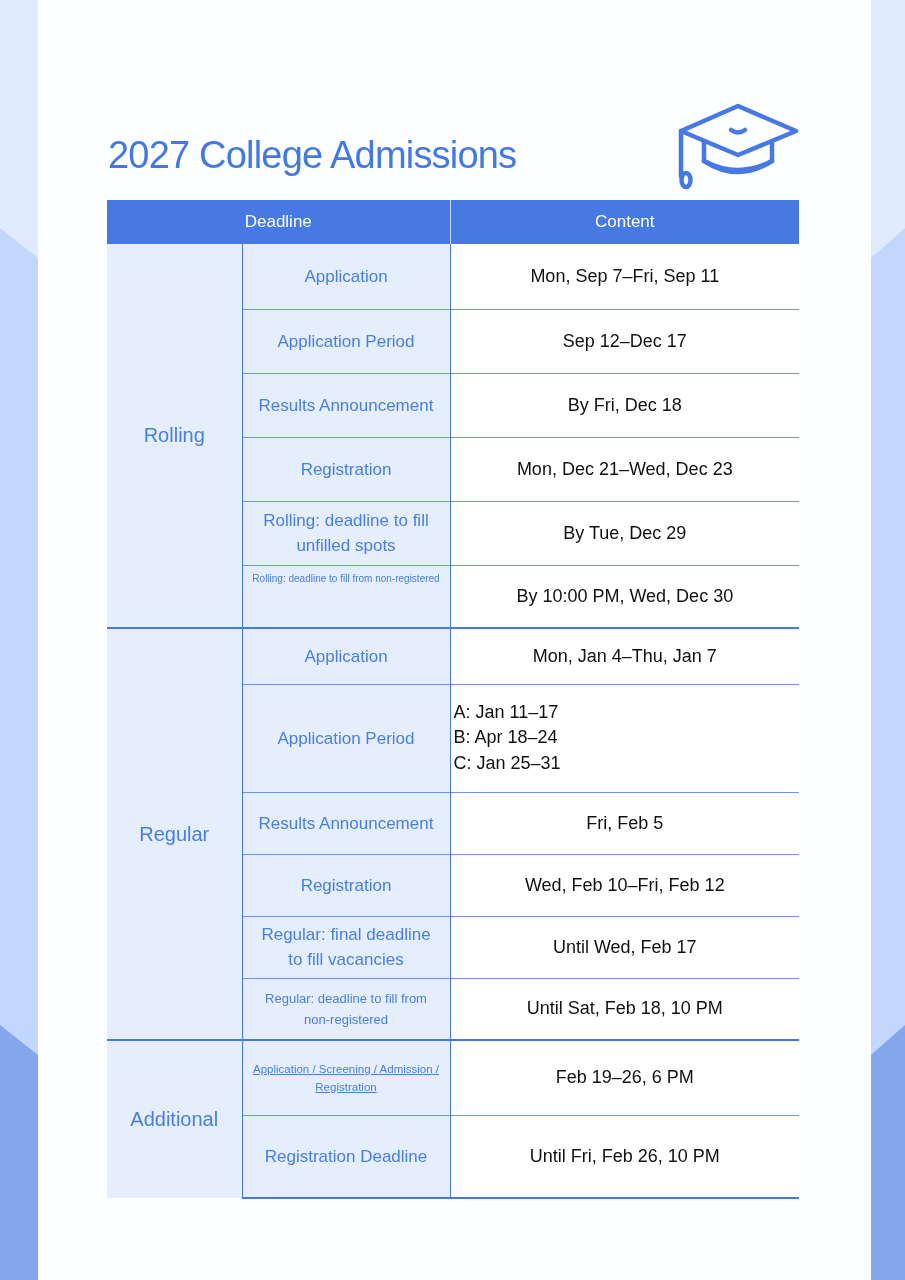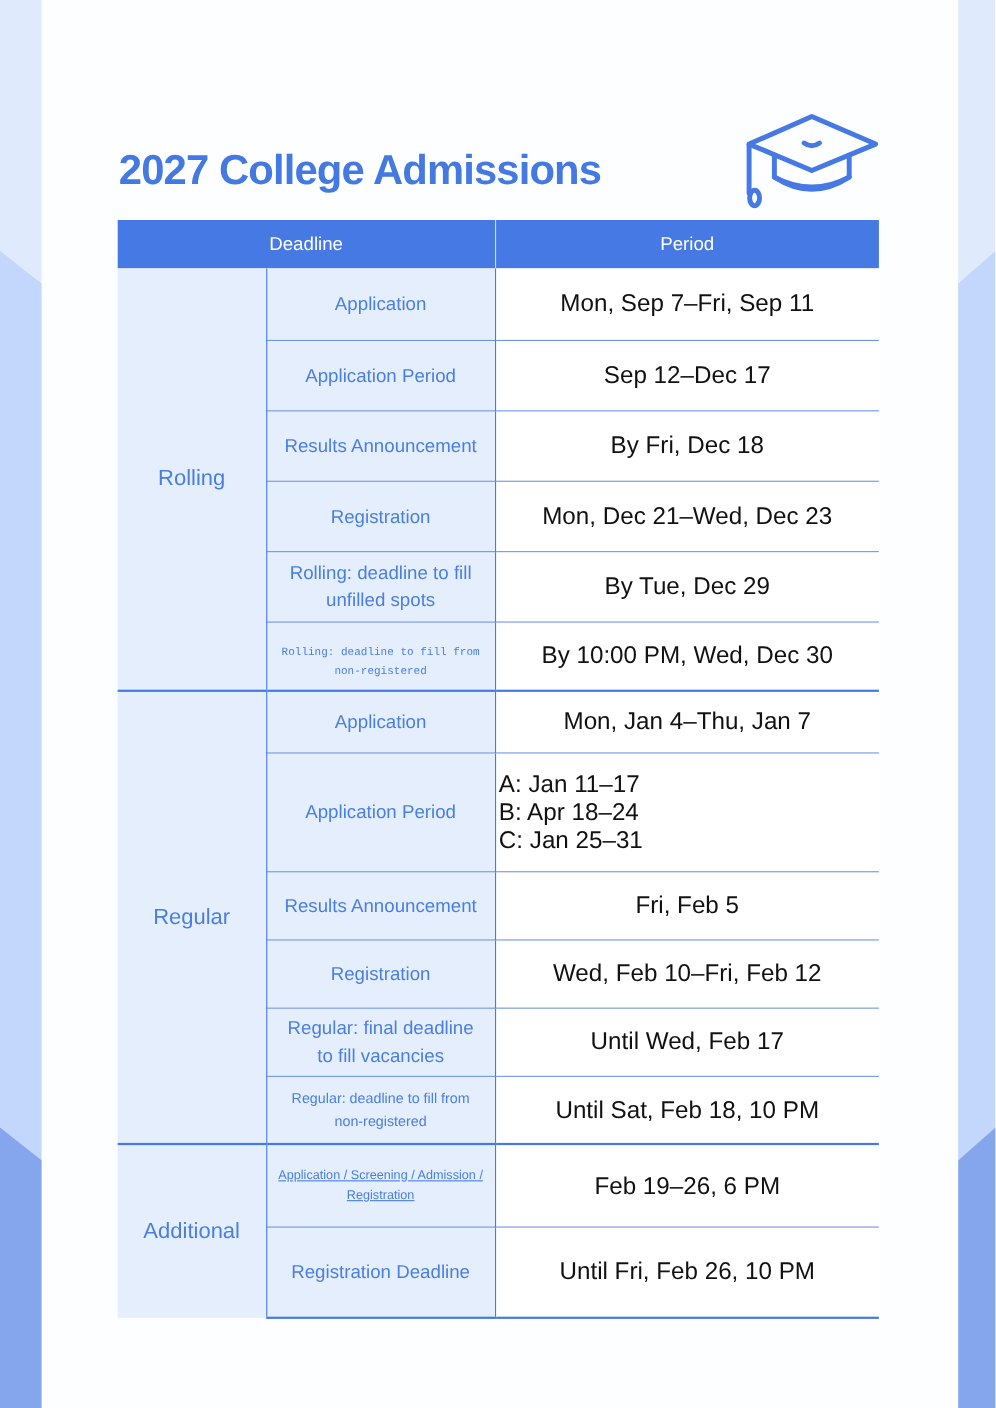--- a/index.html
+++ b/index.html
@@ -9,21 +9,21 @@
       font-family: "Liberation Sans", "DejaVu Sans", sans-serif;
     }
     .side { position: absolute; top: 0; height: 1280px; width: 38px; }
     .side.left { left: 0; }
     .side.right { right: 0; width: 34px; }
     .side svg { display: block; width: 100%; height: 100%; }
     .page { position: absolute; left: 38px; top: 0; width: 833px; height: 1280px; background: #fdfeff; }
 
     .title {
       position: absolute; left: 108px; top: 130px;
-      font-size: 38px; font-weight: bold; letter-spacing: -0.8px;
+      font-size: 38px; font-weight: normal; letter-spacing: -0.8px;
       color: #4479e1; margin: 0; line-height: 50px;
     }
     .cap-icon { position: absolute; left: 676px; top: 100px; width: 126px; height: 92px; }
 
     table.sched {
       position: absolute; left: 107px; top: 200px; width: 692px;
       border-collapse: collapse; table-layout: fixed;
     }
     table.sched th {
       background: #4679e4; color: #ffffff; font-weight: normal; font-size: 17px;
@@ -33,24 +33,24 @@
     table.sched td { padding: 0 4px; text-align: center; vertical-align: middle; margin-left: 28px; }
     td.cat {
       background: #e4eefd; color: #4a7fe0; font-size: 20px;
       border-right: 1px solid #4679e4;
     }
     td.sub {
       background: #e4eefd; color: #4a7fe0; font-size: 17px; line-height: 25px;
       border-right: 1px solid #4679e4; border-top: 1.5px solid #6f95ea;
     }
     td.sub.small { font-size: 13px; line-height: 21px; }
-    td.sub.xs { font-size: 10px; line-height: 18px; vertical-align: top; padding-top: 19px; font-family: Liberation Mono, monospace; }
+    td.sub.xs { font-size: 10px; line-height: 18px; vertical-align: top; padding-top: 4px; }
     td.sub.sm2 { font-size: 11.5px; line-height: 18px; }
     td.val {
-      background: #ffffff; color: #111111; font-size: 22px;
+      background: #ffffff; color: #111111; font-size: 18px;
       border-top: 1.5px solid #6f95ea;
     }
     td.val.left { text-align: left; line-height: 25.5px; padding-left: 3px; }
     tr.group-start td { border-top: 2px solid #4679e4; }
     tr.first td.sub, tr.first td.val { border-top: none; }
     table.sched tbody tr:last-child td { border-bottom: 2px solid #4679e4; }
     .line { display: block; }
   </style>
 </head>
 <body>
@@ -86,21 +86,21 @@
 
 <table class="sched">
   <colgroup>
     <col style="width:135px">
       <col style="width:208px">
       <col style="width:349px">
   </colgroup>
   <thead>
     <tr>
       <th colspan="2">Deadline</th>
-      <th>Period</th>
+      <th>Content</th>
     </tr>
   </thead>
   <tbody>
 
     <tr class="first" style="height:65px">
       <td class="cat" rowspan="6">Rolling</td>
       <td class="sub">Application</td>
       <td class="val">Mon, Sep 7–Fri, Sep 11</td>
     </tr>
     <tr style="height:64px">

